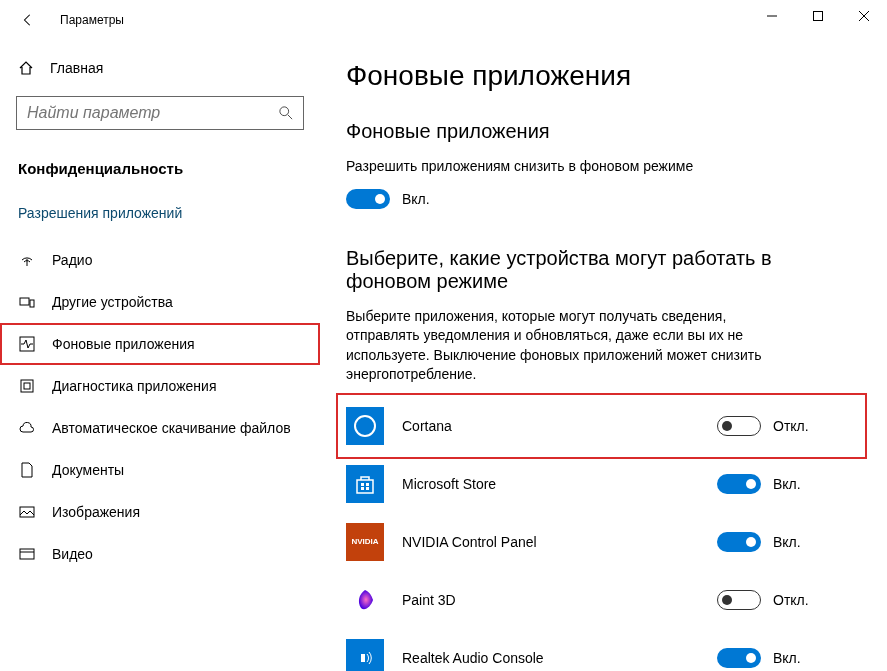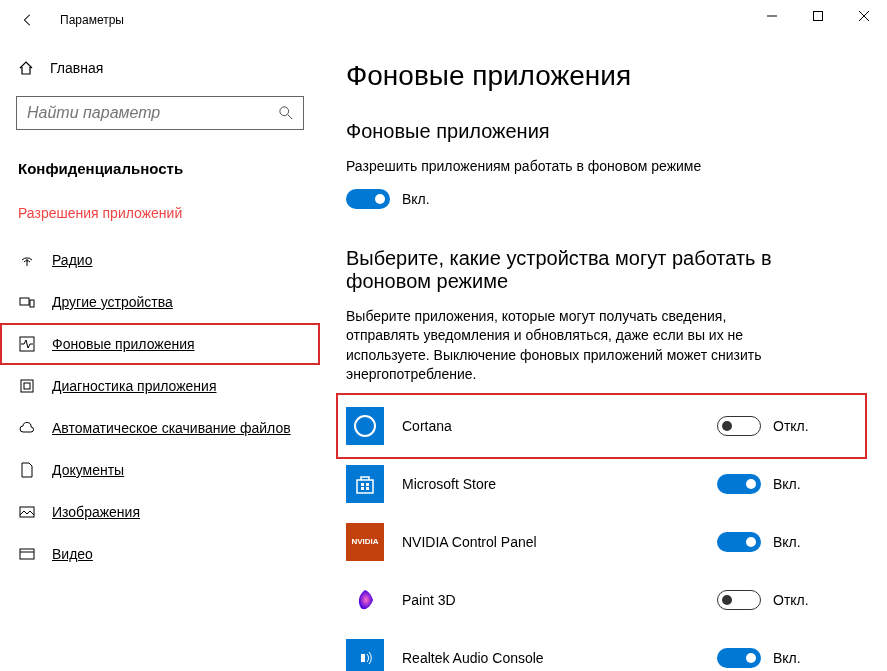--- a/index.html
+++ b/index.html
@@ -79,29 +79,28 @@
   background: transparent;
 }
 .section-title {
   padding: 12px 18px 28px 18px;
   font-size: 15px;
   font-weight: 600;
 }
 .subsection {
   padding: 0 18px 18px 18px;
   font-size: 14px;
-  color: #ef4444;
+  color: #0c4a6e;
 }
 .nav-item {
   display: flex;
   align-items: center;
   padding: 12px 18px;
   cursor: pointer;
   position: relative;
-  text-decoration: underline;
 }
 .nav-item .icon-slot {
   width: 18px;
   height: 18px;
   display: flex;
   align-items: center;
   justify-content: center;
 }
 .nav-item .label { margin-left: 16px; }
 .nav-item.highlighted {
@@ -296,21 +295,21 @@
         </span>
       <span class="label">Видео</span>
     </div>
   </div>
 
   <div class="main">
     <h1 class="page-h1">Фоновые приложения</h1>
 
     <div class="section-block">
       <h2 class="section-h2">Фоновые приложения</h2>
-      <p class="desc">Разрешить приложениям работать в фоновом режиме</p>
+      <p class="desc">Разрешить приложениям снизить в фоновом режиме</p>
       <div class="toggle-row">
         <div class="toggle on">
             <div class="knob"></div>
           </div>
         <span class="toggle-label">Вкл.</span>
       </div>
     </div>
 
     <div class="section-block">
       <h2 class="section-h2">Выберите, какие устройства могут работать в фоновом режиме</h2>

